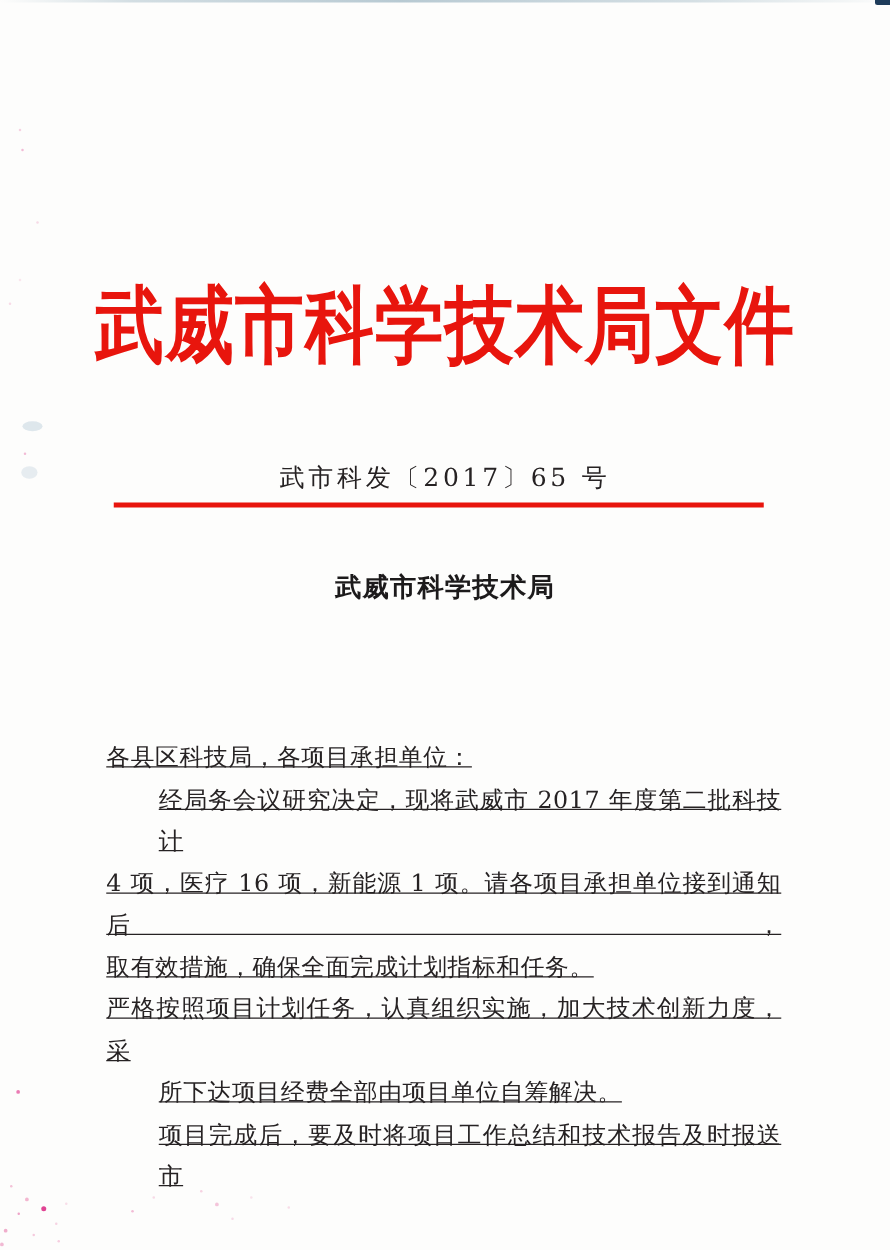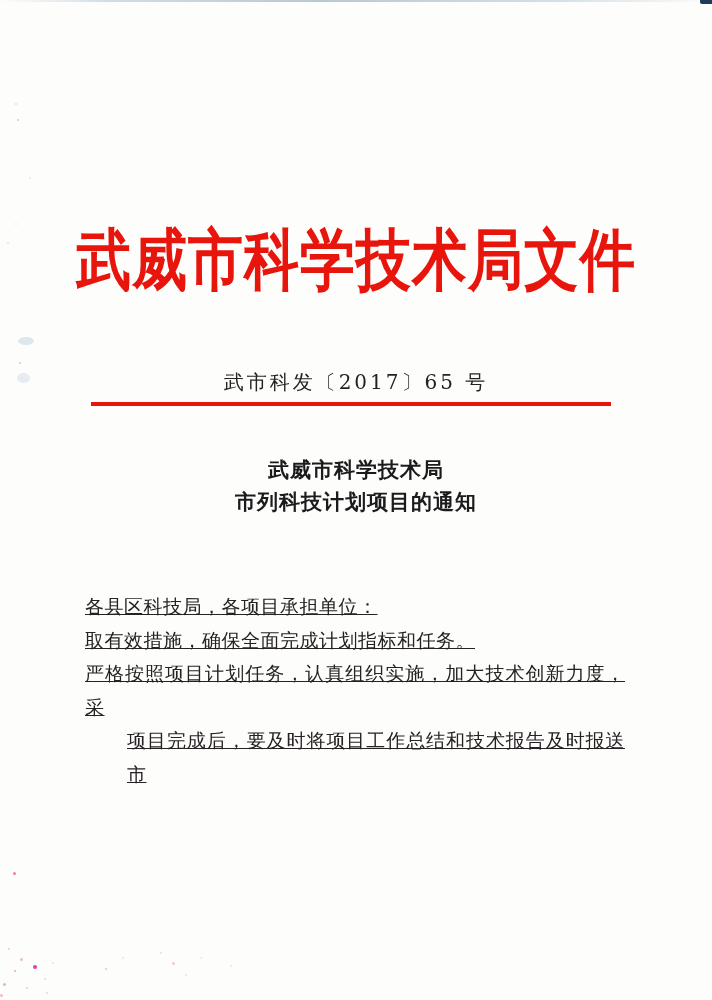--- a/index.html
+++ b/index.html
@@ -110,28 +110,30 @@
   <div class="scan-corner"></div>
 
   <h1 class="red-title">武威市科学技术局文件</h1>
 
   <div class="doc-number">武市科发〔2017〕65 号</div>
 
   <div class="red-divider"></div>
 
   <div class="subject">
     <div>武威市科学技术局</div>
-    <div>市列科技计划项目的通知</div>
   </div>
 
   <div class="body-block">
     <div class="bline">各县区科技局，各项目承担单位：</div>
     <div>
+        <div class="bline indent full">经局务会议研究决定，现将武威市 2017 年度第二批科技计</div>
+        <div class="bline full">4 项，医疗 16 项，新能源 1 项。请各项目承担单位接到通知后，</div>
         <div class="bline">取有效措施，确保全面完成计划指标和任务。</div>
         <div class="bline full">严格按照项目计划任务，认真组织实施，加大技术创新力度，采</div>
+        <div class="bline indent">所下达项目经费全部由项目单位自筹解决。</div>
         <div class="bline indent full">项目完成后，要及时将项目工作总结和技术报告及时报送市</div>
       </div>
   </div>
 
   <div class="noise">
     <i style="left:13px;top:872px;width:3px;height:3px;background:#e65aa1;opacity:.8"></i>
     <i style="left:8px;top:948px;width:2px;height:2px;background:#f0a8c8;opacity:.7"></i>
     <i style="left:20px;top:958px;width:3px;height:3px;background:#ef9fc2;opacity:.75"></i>
     <i style="left:33px;top:965px;width:4px;height:4px;background:#dd2f87;opacity:.9"></i>
     <i style="left:14px;top:970px;width:2px;height:2px;background:#e87ab0;opacity:.7"></i>

